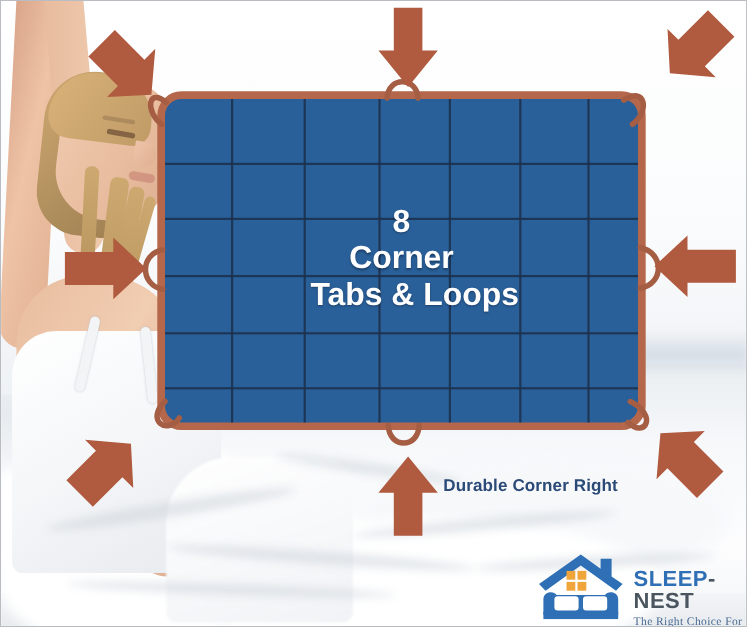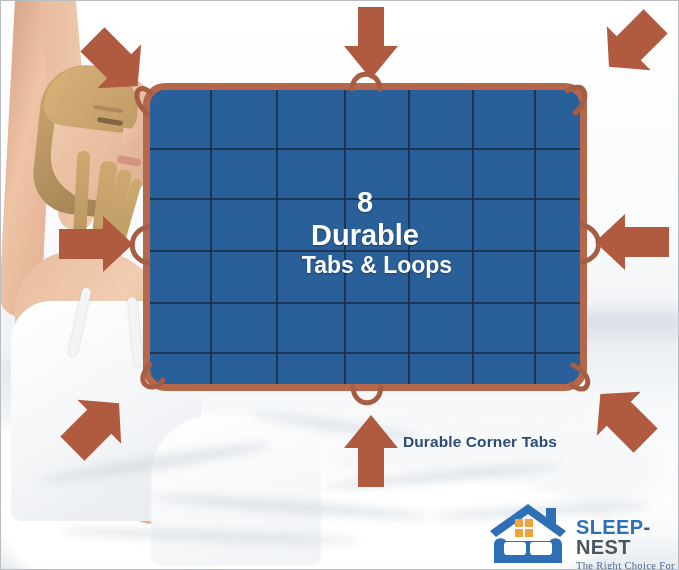--- a/index.html
+++ b/index.html
@@ -172,21 +172,21 @@
 
   .ctext {
     position: absolute; left: 0; right: 0; top: 96px;
     text-align: center; color: #ffffff;
     text-shadow: 0 1px 2px rgba(10,25,45,.45);
     line-height: 1.14;
     z-index: 4;
   }
   .ctext .l1 { font-size: 29px; font-weight: bold; }
   .ctext .l2 { font-size: 29px; font-weight: bold; }
-  .ctext .l3 { font-size: 23px; font-weight: bold; margin-left: 24px; }
+  .ctext .l3 { font-size: 29px; font-weight: bold; margin-left: 24px; }
 
   
   #loops { position: absolute; left: 0; top: 0; width: 679px; height: 570px; pointer-events: none; }
 
   
   #tagline {
     position: absolute; left: 402px; top: 430px; width: 262px;
     color: #2b4a77; font-size: 15.5px; font-weight: bold;
     line-height: 1.42; letter-spacing: .1px;
     text-shadow: 0 1px 1px rgba(255,255,255,.9);
@@ -259,21 +259,21 @@
     <div class="quilt-line ql-v" style="left:384px;"></div>
 
     <div class="quilt-line ql-h" style="top:58px;"></div>
     <div class="quilt-line ql-h" style="top:108px;"></div>
     <div class="quilt-line ql-h" style="top:160px;"></div>
     <div class="quilt-line ql-h" style="top:212px;"></div>
     <div class="quilt-line ql-h" style="top:262px;"></div>
 
     <div class="ctext">
       <div class="l1">8</div>
-      <div class="l2">Durable</div>
+      <div class="l2">Corner</div>
       <div class="l3">Tabs &amp; Loops</div>
     </div>
   </div>
 
   <svg id="loops" viewBox="0 0 679 570">
     <g fill="none" stroke="#a55e43" stroke-width="5" stroke-linecap="round">
       <path d="M150 92 C 133 78, 131 101, 146 112"></path>
       <path d="M351 88 C 352 68, 378 69, 379 88"></path>
       <path d="M566 90 C 586 77, 590 100, 574 112"></path>
       <path d="M147 226 C 126 230, 126 258, 147 262"></path>
@@ -297,21 +297,21 @@
 
       <path d="M62 408 L100 408 L100 394 L127 426 L100 456 L100 442 L62 442 Z" transform="rotate(-45 94 425)"></path>
 
       <path d="M357 486 L383 486 L383 447 L397 447 L370 414 L343 447 L357 447 Z"></path>
 
       <path d="M590 400 L628 400 L628 386 L655 418 L628 448 L628 434 L590 434 Z" transform="rotate(-135 622 417)"></path>
     </g>
   </svg>
 
   <div id="tagline">
-    <div>Durable Corner Tabs</div>
+    <div>Durable Corner Right</div>
   </div>
 
   <div id="logo">
     <svg viewBox="0 0 92 62" width="92" height="62">
       <path d="M6 30 L44 3 L62 16 L62 7 L72 7 L72 23 L82 30 L76 36 L44 13 L12 36 Z" fill="#2f6fb5"></path>
       <rect x="31" y="18" width="8" height="8" fill="#f0a53a"></rect>
       <rect x="41" y="18" width="8" height="8" fill="#f0a53a"></rect>
       <rect x="31" y="28" width="8" height="8" fill="#f0a53a"></rect>
       <rect x="41" y="28" width="8" height="8" fill="#f0a53a"></rect>
       <path d="M10 44 C10 36, 20 36, 22 40 L66 40 C68 36, 78 36, 78 44 L78 58 L10 58 Z" fill="#2f6fb5"></path>

